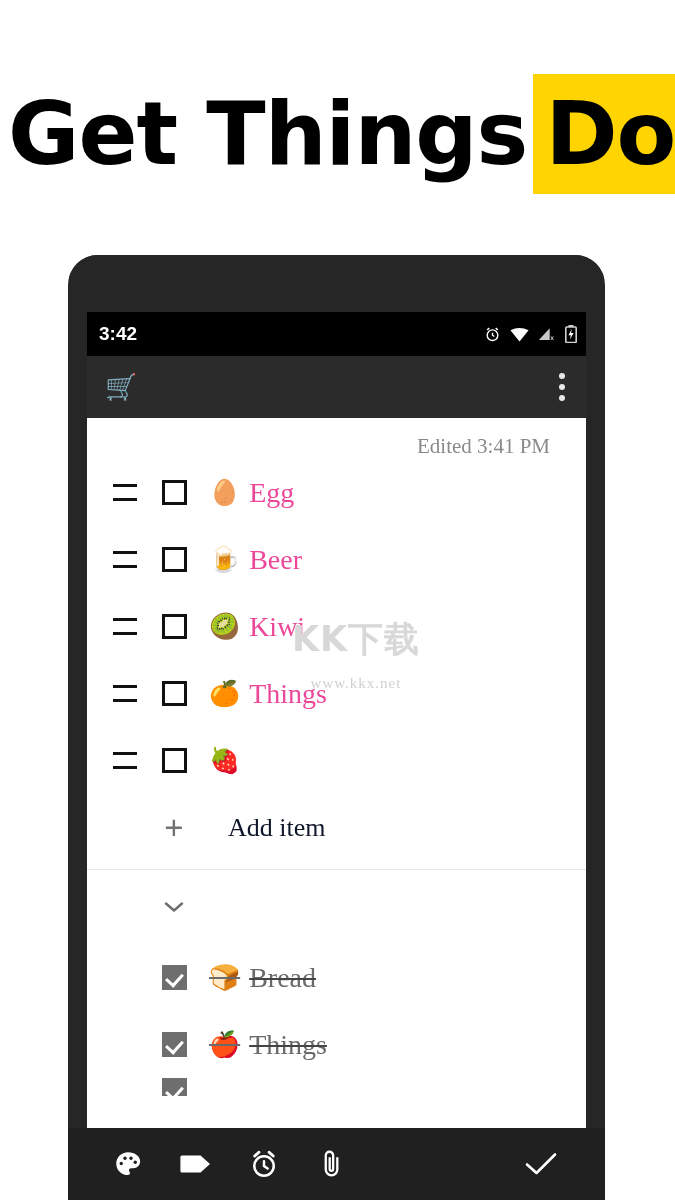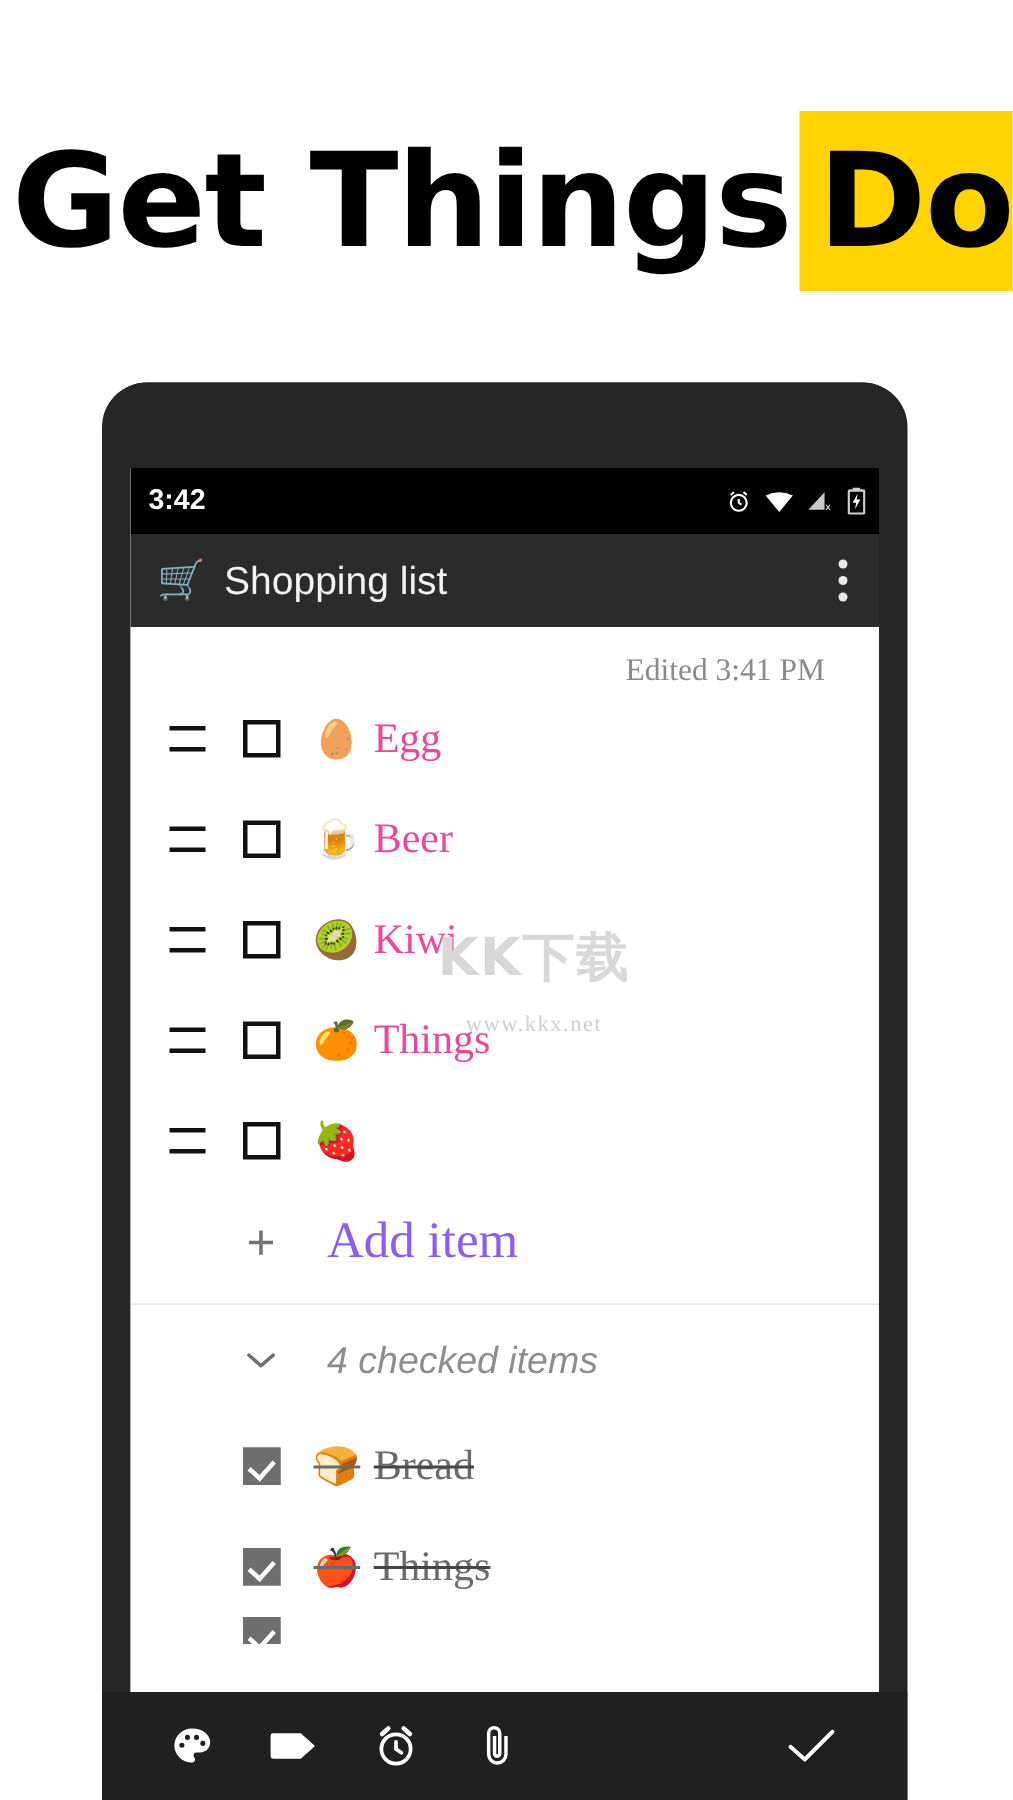--- a/index.html
+++ b/index.html
@@ -236,23 +236,23 @@
     align-items: center;
     position: relative;
     color: #737373;
     font-size: 33px;
     line-height: 1;
     font-family: "Liberation Sans", sans-serif;
     margin-left: 44px;
   }
   .row.add .add-label {
     font-family: "Liberation Serif", serif;
-    font-size: 34px;
-    color: #8b5cf6;
-    margin-left: 17px;
+    font-size: 26px;
+    color: #0f172a;
+    margin-left: 27px;
   }
 
   .divider {
     height: 1px;
     background: #e6e6e6;
     margin: 8px 0 0 0;
   }
 
   
   .row.section {
@@ -374,21 +374,20 @@
             <rect x="3.5" y="0" width="5" height="2" fill="#d0d0d0"></rect>
             <rect x="0.8" y="2" width="10.4" height="15.5" rx="1" fill="none" stroke="#d0d0d0" stroke-width="1.6"></rect>
             <path d="M6.8 4 L3.4 10.2 L5.8 10.2 L5 14.5 L8.6 8 L6.1 8 Z" fill="#fff"></path>
           </svg>
         </span>
       </div>
     </div>
 
     <div class="appbar">
       <span class="appbar-emoji">🛒</span>
-      <span class="appbar-title">Shopping list</span>
       <span class="overflow-dots">
           <i></i>
           <i></i>
           <i></i>
         </span>
     </div>
 
     <div class="note-body">
 
       <div class="edited">Edited 3:41 PM</div>
@@ -453,21 +452,20 @@
       </div>
 
       <div class="divider"></div>
 
       <div class="row section">
         <span class="chev">
           <svg width="22" height="14" viewBox="0 0 22 14" fill="none" stroke="#6e6e6e" stroke-width="2.4" stroke-linecap="round" stroke-linejoin="round">
             <path d="M3 3.5 L11 10.5 L19 3.5"></path>
           </svg>
         </span>
-        <span class="section-label">4 checked items</span>
       </div>
 
       <div class="row done">
         <span class="cbox-cell">
             <span class="cbox checked"></span>
           </span>
         <span class="item-emoji">🍞</span>
         <span class="item-text">Bread</span>
       </div>
 

